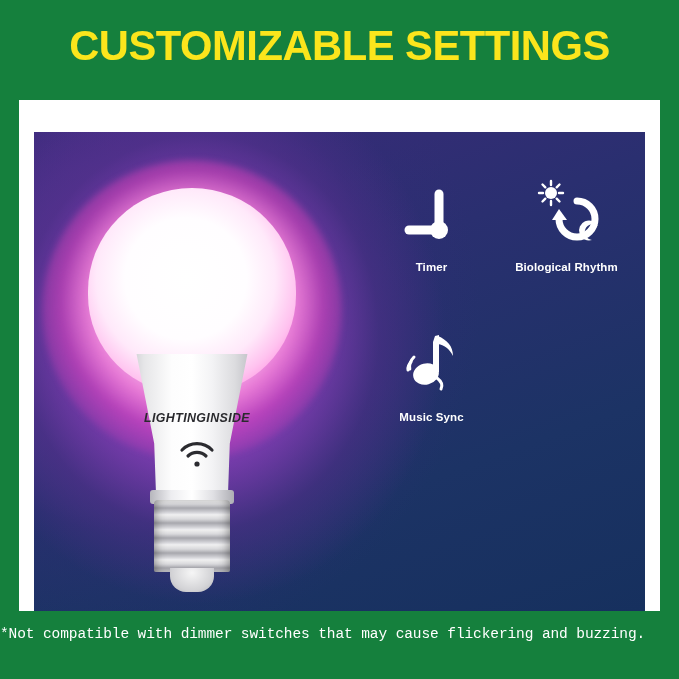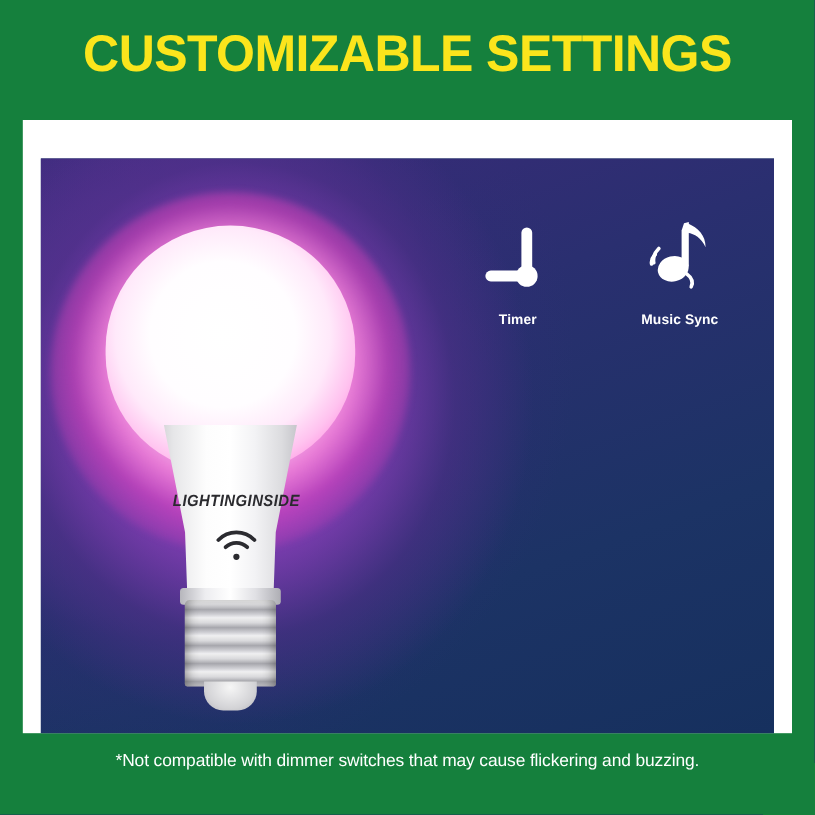--- a/index.html
+++ b/index.html
@@ -203,23 +203,23 @@
     white-space: nowrap;
     text-align: center;
   }
 
   
   #footnote {
     position: absolute;
     left: 0;
     top: 626px;
     width: 679px;
-    text-align: center;
+    text-align: left;
     color: #ffffff;
-    font-family: Liberation Sans, sans-serif;
+    font-family: Liberation Mono, monospace;
     font-size: 14.5px;
     letter-spacing: -0.1px;
     white-space: nowrap;
   }
 </style>
 </head>
 <body>
 
 <div id="poster">
 
@@ -255,20 +255,44 @@
             <g stroke="#ffffff" stroke-width="9" stroke-linecap="round" fill="none">
               <line x1="44" y1="16" x2="44" y2="52"></line>
               <line x1="14" y1="52" x2="44" y2="52"></line>
             </g>
             <circle cx="44" cy="52" r="9" fill="#ffffff"></circle>
           </svg>
         </div>
         <div class="flabel">Timer</div>
       </div>
 
+      <div class="feature">
+        <div class="ficon">
+          <svg viewBox="0 0 74 74" width="74" height="74">
+
+            <circle cx="21" cy="15" r="6" fill="#ffffff"></circle>
+            <g stroke="#ffffff" stroke-width="2.4" stroke-linecap="round">
+              <line x1="21" y1="3" x2="21" y2="7"></line>
+              <line x1="21" y1="23" x2="21" y2="27"></line>
+              <line x1="9" y1="15" x2="13" y2="15"></line>
+              <line x1="29" y1="15" x2="33" y2="15"></line>
+              <line x1="12.5" y1="6.5" x2="15.3" y2="9.3"></line>
+              <line x1="26.7" y1="20.7" x2="29.5" y2="23.5"></line>
+              <line x1="29.5" y1="6.5" x2="26.7" y2="9.3"></line>
+              <line x1="15.3" y1="20.7" x2="12.5" y2="23.5"></line>
+            </g>
+
+            <path d="M47 23 A 18 18 0 1 1 29 41" fill="none" stroke="#ffffff" stroke-width="7" stroke-linecap="round"></path>
+            <path d="M29 31 L 22 42 L 37 42 Z" fill="#ffffff"></path>
+
+            <path d="M68 48 A 10 10 0 1 0 62 62 A 8 8 0 1 1 68 48 Z" fill="#ffffff"></path>
+          </svg>
+        </div>
+        <div class="flabel">Biological Rhythm</div>
+      </div>
 
       <div class="feature">
         <div class="ficon">
           <svg viewBox="0 0 74 74" width="74" height="74">
             <g fill="#ffffff">
               <path d="M40 8 L 44 7 L 44 44 L 38 44 L 38 14 Z"></path>
               <path d="M43 8 C 52 12 58 18 58 28 C 54 20 49 17 43 16 Z"></path>
               <ellipse cx="31" cy="46" rx="13" ry="10.5" transform="rotate(-14 31 46)"></ellipse>
             </g>
             <g stroke="#ffffff" stroke-width="3" stroke-linecap="round" fill="none">

